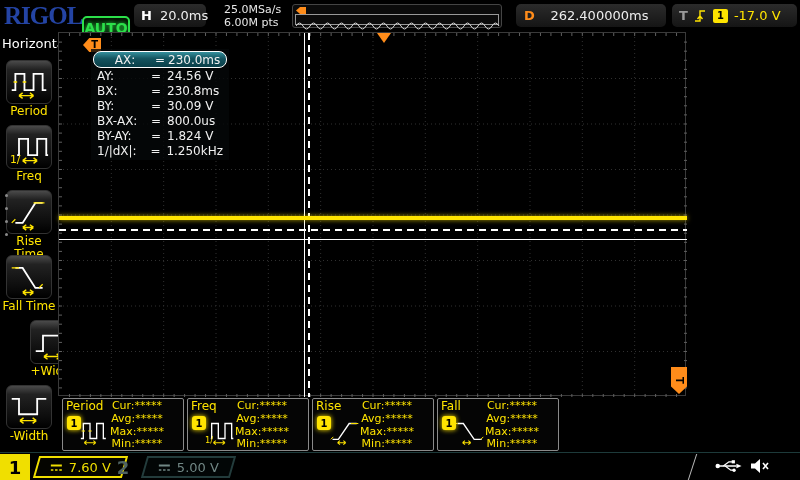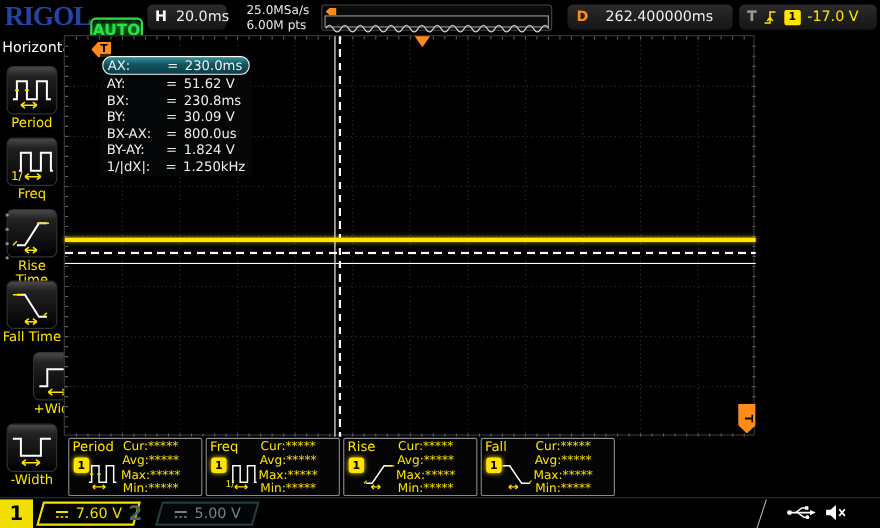--- a/index.html
+++ b/index.html
@@ -39,21 +39,21 @@
   .trace-ch1 { position:absolute; left:0; width:628px; height:4px; top:183px; background:#ffe400; box-shadow:0 0 5px rgba(255,228,0,.7); z-index:3; }
   .hcur-dash { position:absolute; left:0; width:628px; height:2px; top:196px; background:repeating-linear-gradient(90deg,#fff 0 7px,transparent 7px 12px); z-index:2; }
   .hcur-solid { position:absolute; left:0; width:628px; height:1px; top:206px; background:#fff; z-index:2; }
   .vcur-solid { position:absolute; top:0; height:364px; width:1px; left:245px; background:#fff; z-index:2; }
   .vcur-dash { position:absolute; top:0; height:364px; width:2px; left:249px; background:repeating-linear-gradient(180deg,#fff 0 7px,transparent 7px 12px); z-index:2; }
 
   .cursor-box { position:absolute; left:32px; top:16px; width:138px; background:rgba(5,8,9,.8); z-index:4; padding:2px 2px; }
   .cur-row { display:flex; align-items:center; height:15px; color:#f0f0f0; font-size:12px; padding:0 4px; }
   .cur-row .cl { width:54px; }
   .cur-row .ce { width:16px; }
-  .cur-row.hl { background:linear-gradient(180deg,#35909d 0%,#14535e 45%,#0a3f49 100%); border:1px solid #fff; border-radius:8px; height:17px; }
+  .cur-row.hl { background:linear-gradient(180deg,#35909d 0%,#14535e 45%,#0a3f49 100%); border:1px solid #fff; border-radius:8px; height:17px;text-align:center; }
 
   .trig-flag-left { position:absolute; left:24px; top:5px; width:18px; height:14px; background:#ff8c1a; clip-path:polygon(0 50%, 35% 0, 100% 0, 100% 100%, 35% 100%); color:#000; font-size:10px; font-weight:bold; text-align:right; padding-right:3px; line-height:14px; z-index:4; }
   .trig-pos-marker { position:absolute; left:318px; top:0; width:0; height:0; border-left:7px solid transparent; border-right:7px solid transparent; border-top:10px solid #ff8c1a; z-index:4; }
   .trig-flag-right { position:absolute; left:612px; top:334px; width:16px; height:27px; background:#ff8c1a; clip-path:polygon(0 0,100% 0,100% 72%,50% 100%,0 72%); z-index:4; display:flex; align-items:center; justify-content:center; }
   .trig-flag-right span { color:#000; font-size:10px; font-weight:bold; transform:rotate(90deg); display:block; }
 
   
   .measure-strip { position:absolute; left:58px; top:398px; width:628px; height:54px; display:flex; padding-left:4px; gap:3px; }
   .mpanel { position:relative; width:122px; height:53px; background:#050505; border:1px solid #8a8a8a; border-radius:2px; color:#ffe400; }
   .mpanel .mname { position:absolute; left:3px; top:0px; font-size:12px; }
@@ -430,21 +430,21 @@
 
     <div class="cursor-box">
       <div class="cur-row hl">
         <span class="cl">AX:</span>
           <span class="ce">=</span>
           <span class="cv">230.0ms</span>
       </div>
       <div class="cur-row">
         <span class="cl">AY:</span>
           <span class="ce">=</span>
-          <span class="cv">51.62 V</span>
+          <span class="cv">24.56 V</span>
       </div>
       <div class="cur-row">
         <span class="cl">BX:</span>
           <span class="ce">=</span>
           <span class="cv">230.8ms</span>
       </div>
       <div class="cur-row">
         <span class="cl">BY:</span>
           <span class="ce">=</span>
           <span class="cv">30.09 V</span>

